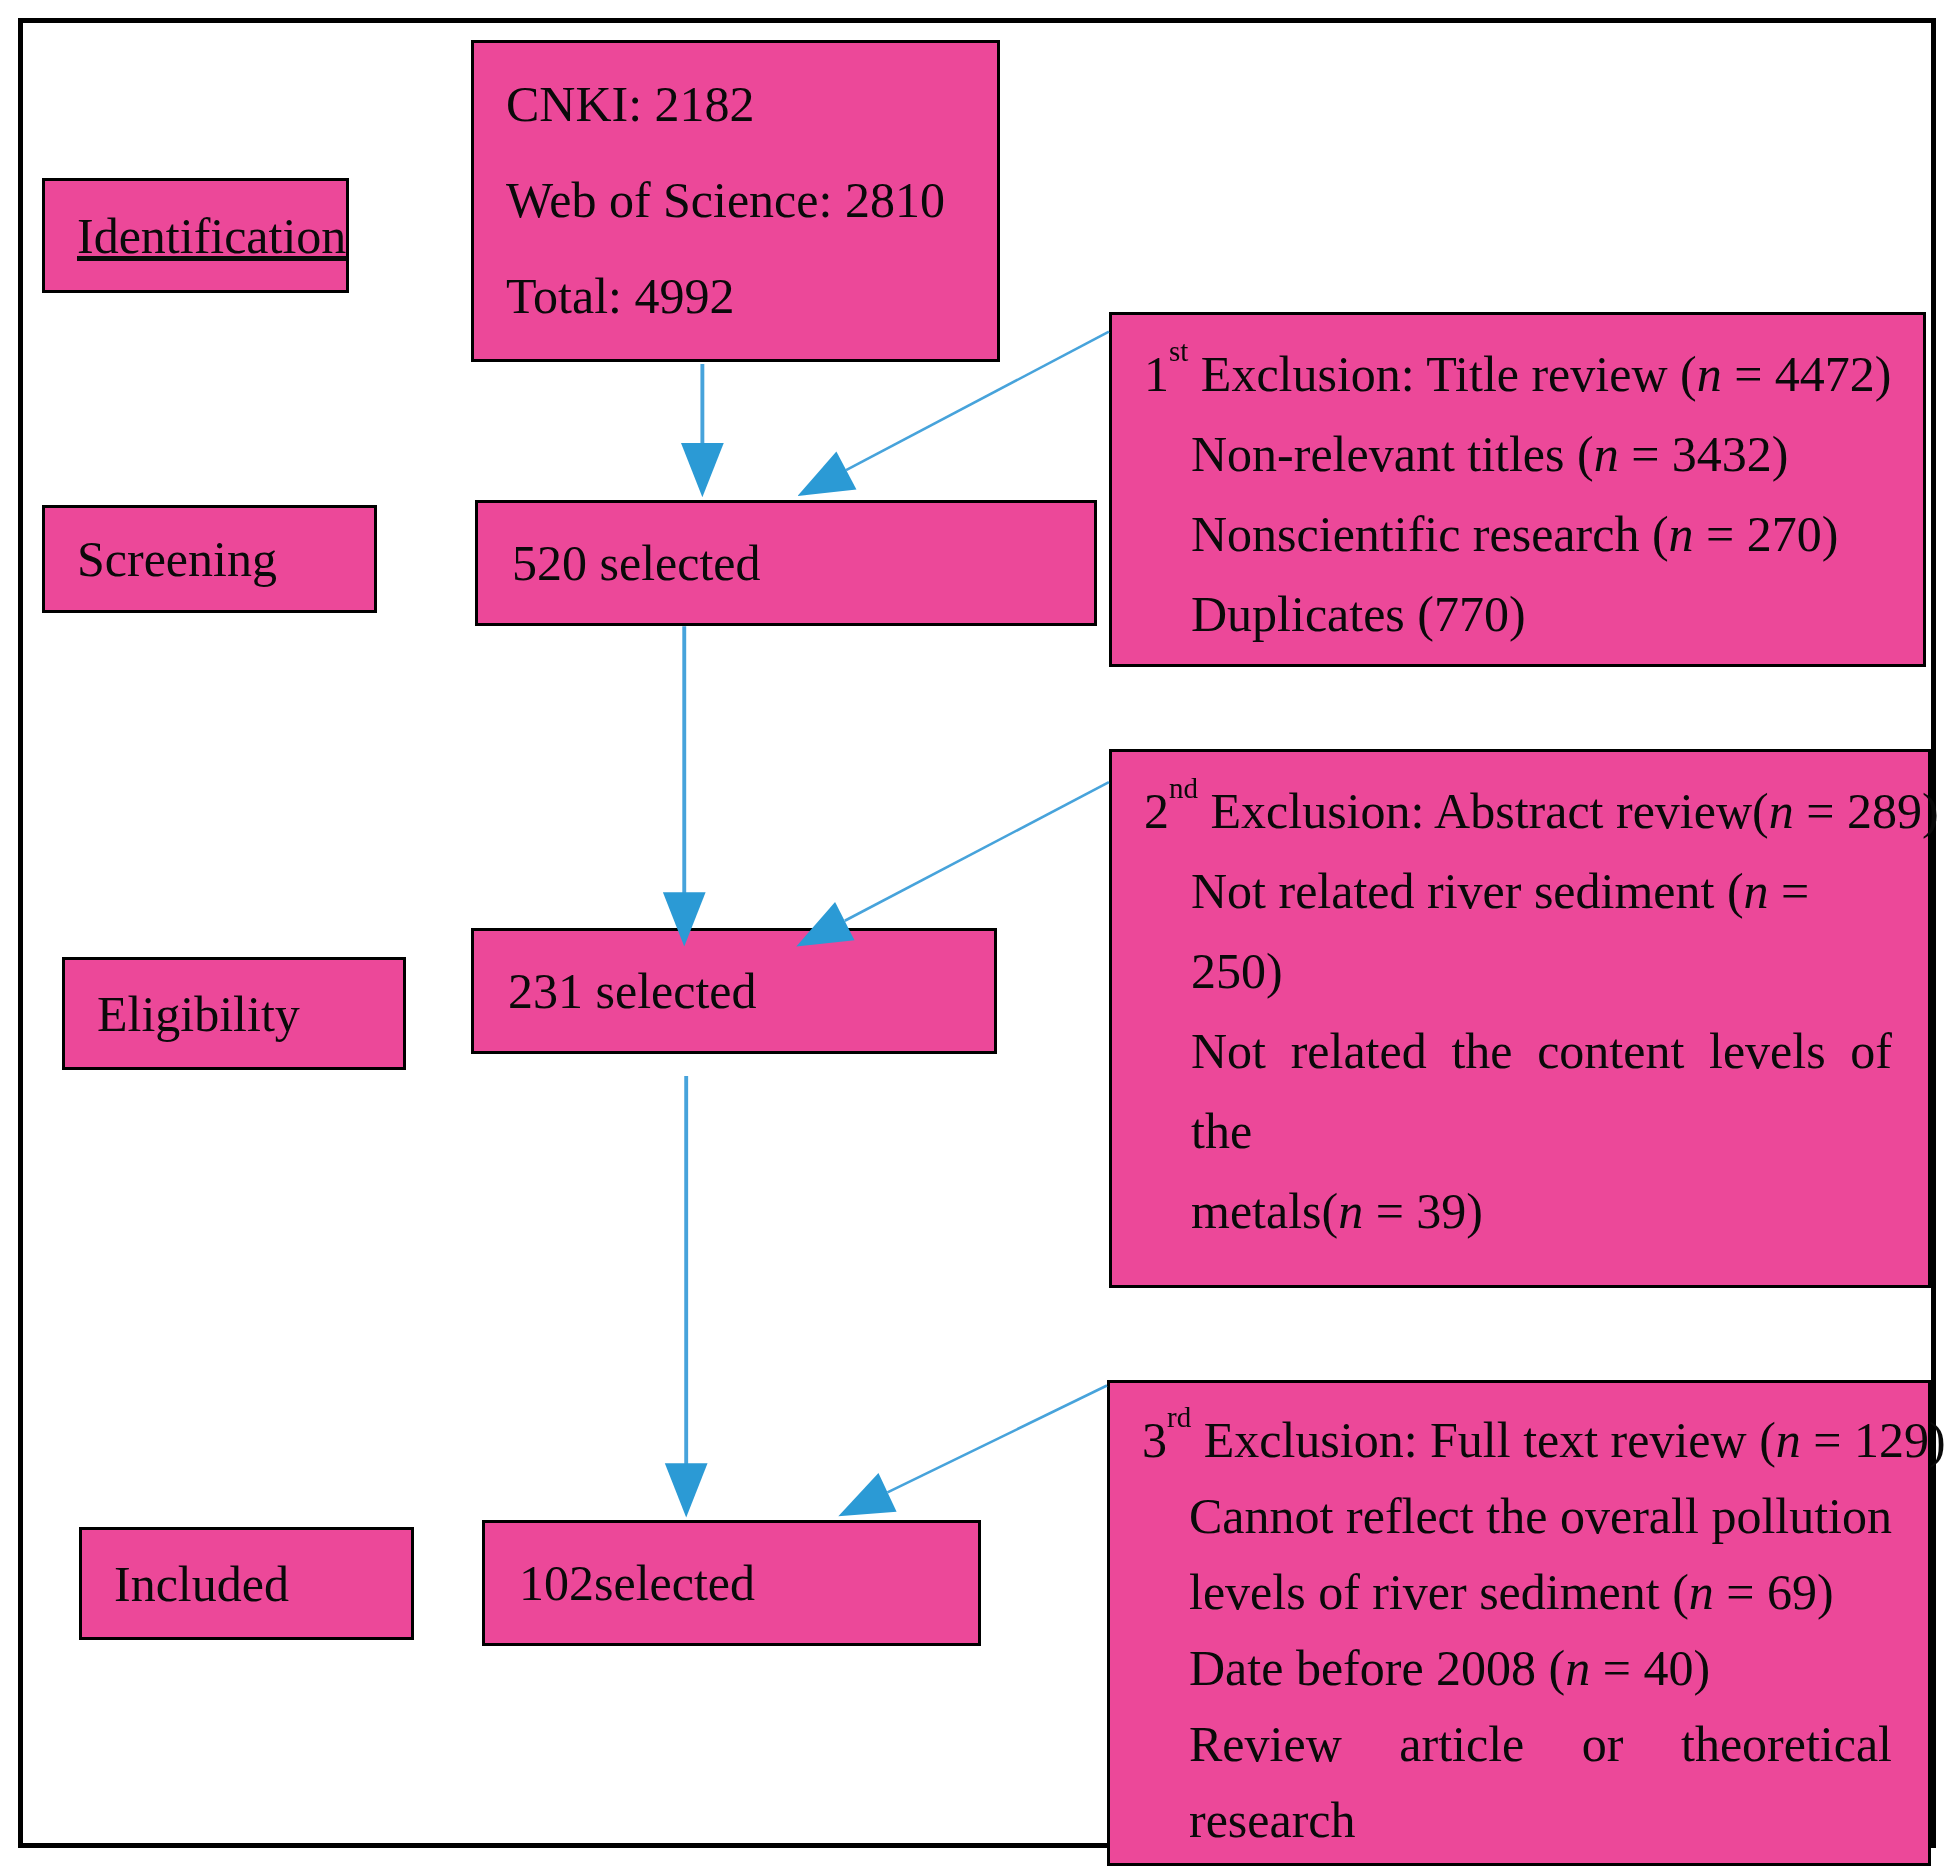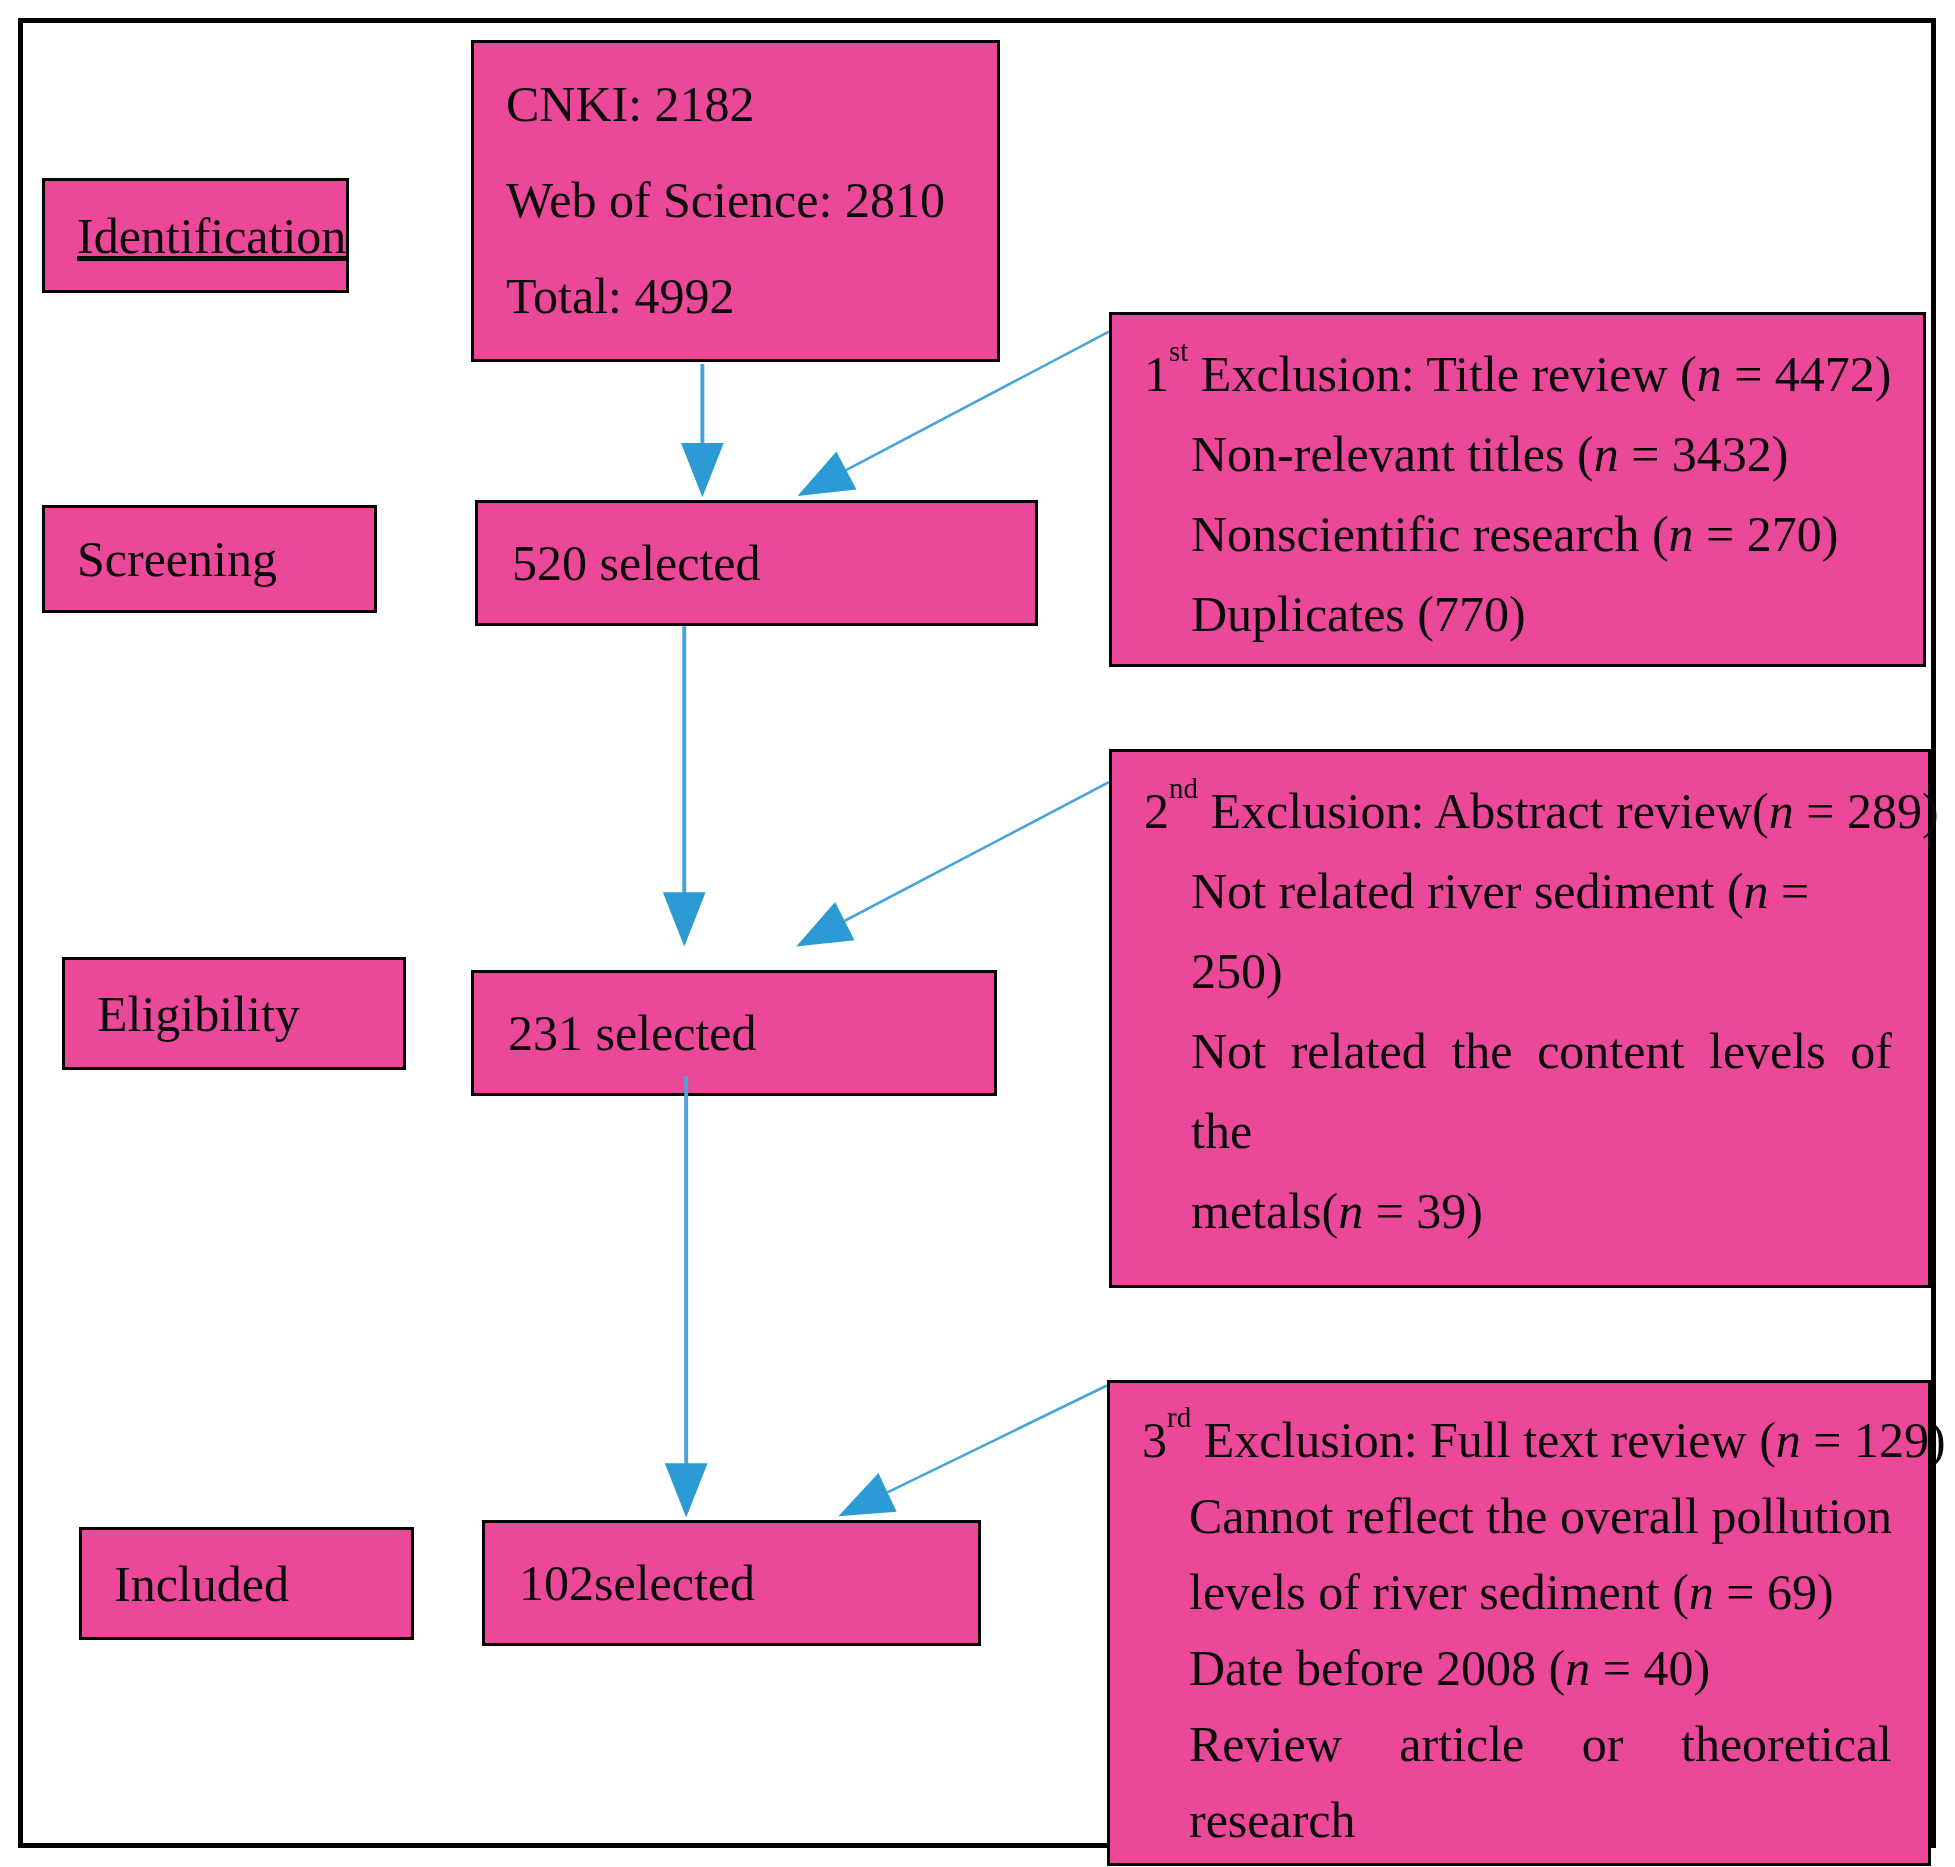--- a/index.html
+++ b/index.html
@@ -58,25 +58,25 @@
   <div class="box label-box" style="left:79px;top:1527px;width:335px;height:113px;">
     <span>Included</span>
   </div>
 
   <div class="box src-box" style="left:471px;top:40px;width:529px;height:322px;">
     <div class="src-line">CNKI: 2182</div>
     <div class="src-line">Web of Science: 2810</div>
     <div class="src-line">Total: 4992</div>
   </div>
 
-  <div class="box sel-box" style="left:475px;top:500px;width:563px;height:126px;">
+  <div class="box sel-box" style="left:475px;top:500px;width:622px;height:126px;">
     <span>520 selected</span>
   </div>
 
-  <div class="box sel-box" style="left:471px;top:970px;width:526px;height:126px;">
+  <div class="box sel-box" style="left:471px;top:928px;width:526px;height:126px;">
     <span>231 selected</span>
   </div>
 
   <div class="box sel-box" style="left:482px;top:1520px;width:499px;height:126px;">
     <span>102selected</span>
   </div>
 
   <div class="box excl-box" style="left:1109px;top:284px;width:817px;height:355px;">
     <div class="excl-title">1<sup>st</sup> Exclusion: Title review (<i>n</i> = 4472)</div>
     <div>

